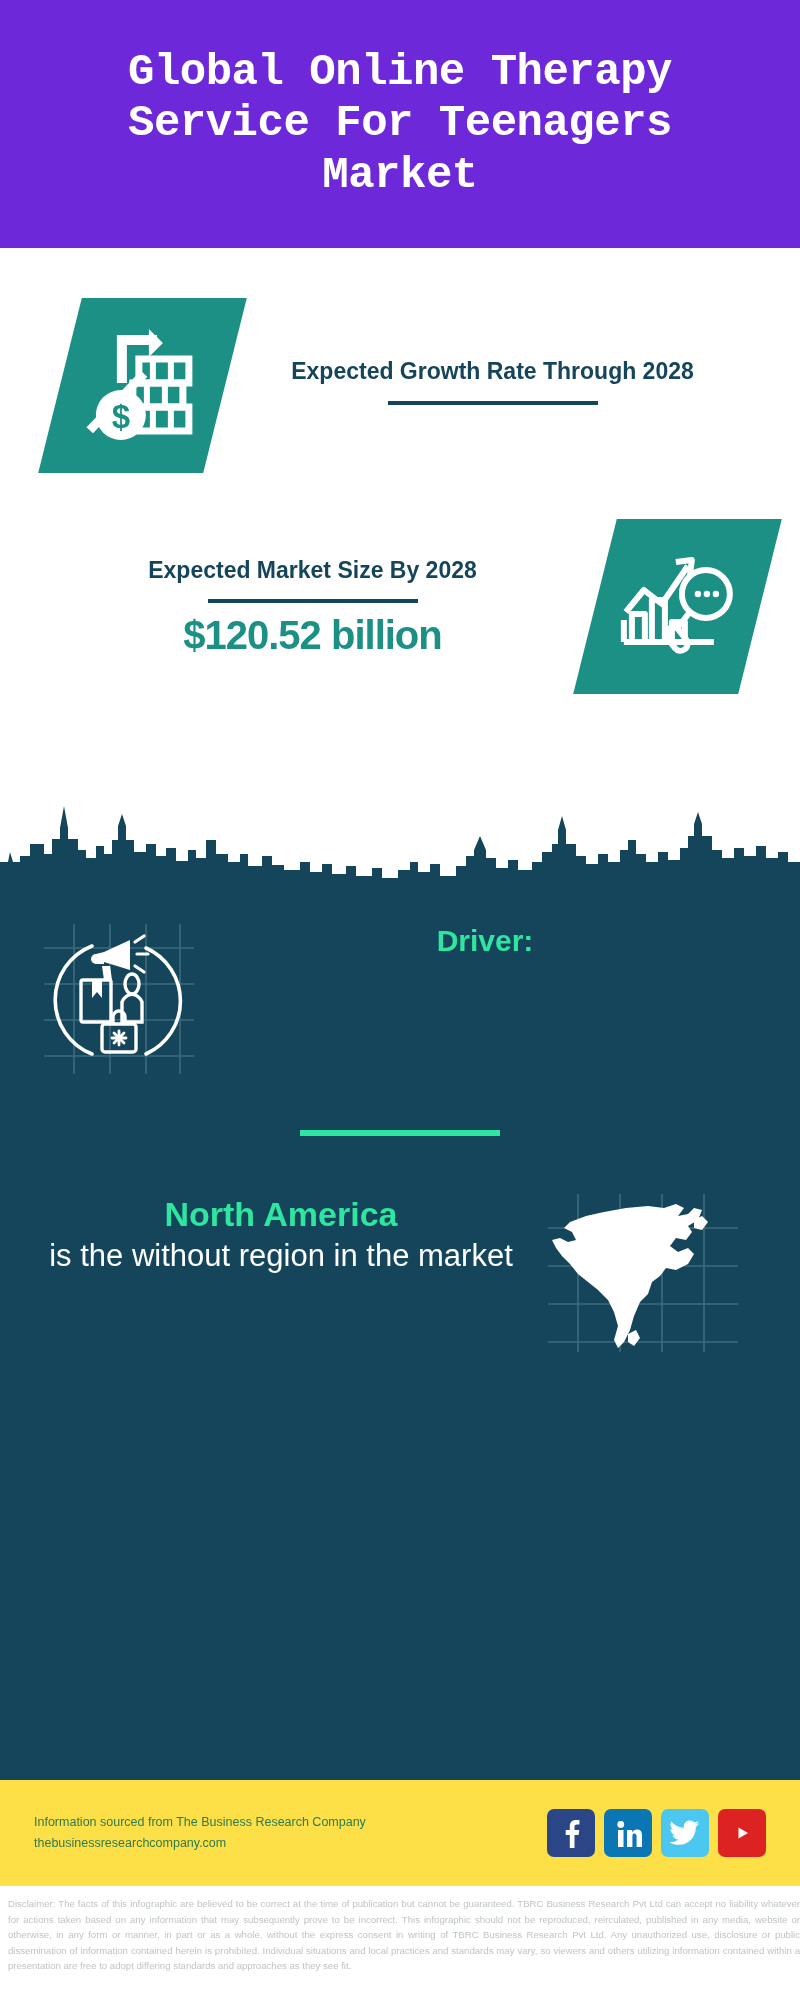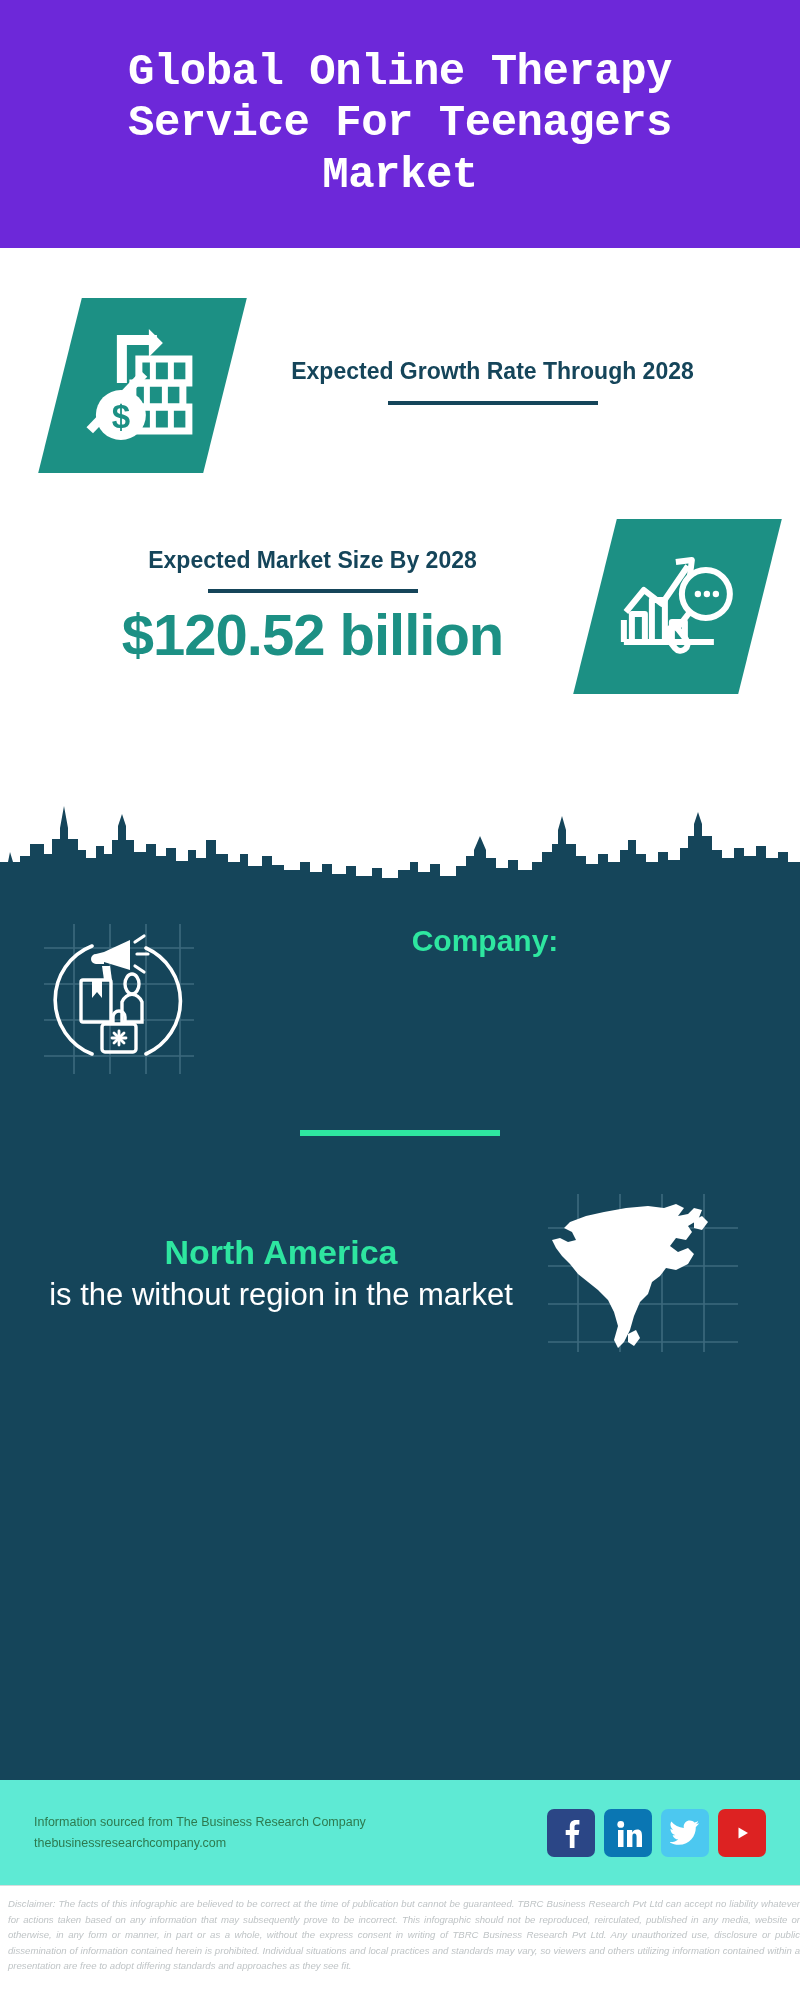--- a/index.html
+++ b/index.html
@@ -69,21 +69,21 @@
     background:#15455a;
     margin:14px auto 10px auto;
   }
   .stat-value {
     color:#1c9084;
     font-size:64px;
     font-weight:bold;
     line-height:1.12;
     letter-spacing:-1px;
   }
-  .stat-value-2 { font-size:58px; }
+  .stat-value-2 { font-size:40px; }
 
   
   .skyline {
     position:absolute;
     left:0; bottom:0;
     width:800px; height:120px;
     z-index:1;
   }
 
   
@@ -122,21 +122,20 @@
   }
 
   .green-divider {
     width:200px; height:6px;
     background:#2ee6a0;
     margin:52px auto 0 auto;
   }
 
   .region-row {
     display:flex;
-    align-items:center;
     padding:56px 40px 0 29px;
     gap:19px;
   }
   .region-copy { flex:1; text-align:center; padding-left:10px; }
   .region-name {
     color:#2ee6a0;
     font-size:34px;
     font-weight:bold;
     line-height:1.3;
   }
@@ -149,21 +148,21 @@
   .map-wrap {
     width:200px; height:160px;
     flex:none;
     position:relative;
     display:flex; align-items:center; justify-content:center;
     margin-right:18px;
   }
 
   
   .footer {
-    background:#5eead4;
+    background:#fde047;
     height:106px;
     display:flex;
     align-items:center;
     padding:0 34px 0 34px;
     border-bottom:1px solid #d8dcdd;
   }
   .footer-text { flex:1; }
   .footer-line {
     color:#2d7a4f;
     font-size:12.5px;
@@ -179,21 +178,20 @@
   .sc-li { background:#0a76b3; }
   .sc-tw { background:#4cc8f0; }
   .sc-yt { background:#dd2222; }
 
   .disclaimer {
     padding:10px 0 0 8px;
     color:#bfc4c6;
     font-size:9.6px;
     line-height:1.62;
     text-align:justify;
-    font-style:italic;
   }
 </style>
 </head>
 <body>
 
 <div class="header">
   <div class="header-title">Global Online Therapy Service For Teenagers Market</div>
 </div>
 
 <div class="white-zone">
@@ -307,21 +305,21 @@
         </g>
         <g stroke="#ffffff" stroke-width="2.8" stroke-linecap="round">
           <line x1="85" y1="113" x2="85" y2="127"></line>
           <line x1="78" y1="120" x2="92" y2="120"></line>
           <line x1="80" y1="115" x2="90" y2="125"></line>
           <line x1="90" y1="115" x2="80" y2="125"></line>
         </g>
       </svg>
     </div>
     <div class="driver-copy">
-      <div class="driver-heading">Company:</div>
+      <div class="driver-heading">Driver:</div>
     </div>
   </div>
 
   <div class="green-divider"></div>
 
   <div class="region-row">
     <div class="region-copy">
       <div class="region-name">North America</div>
       <div class="region-sub">is the without region in the market</div>
     </div>

